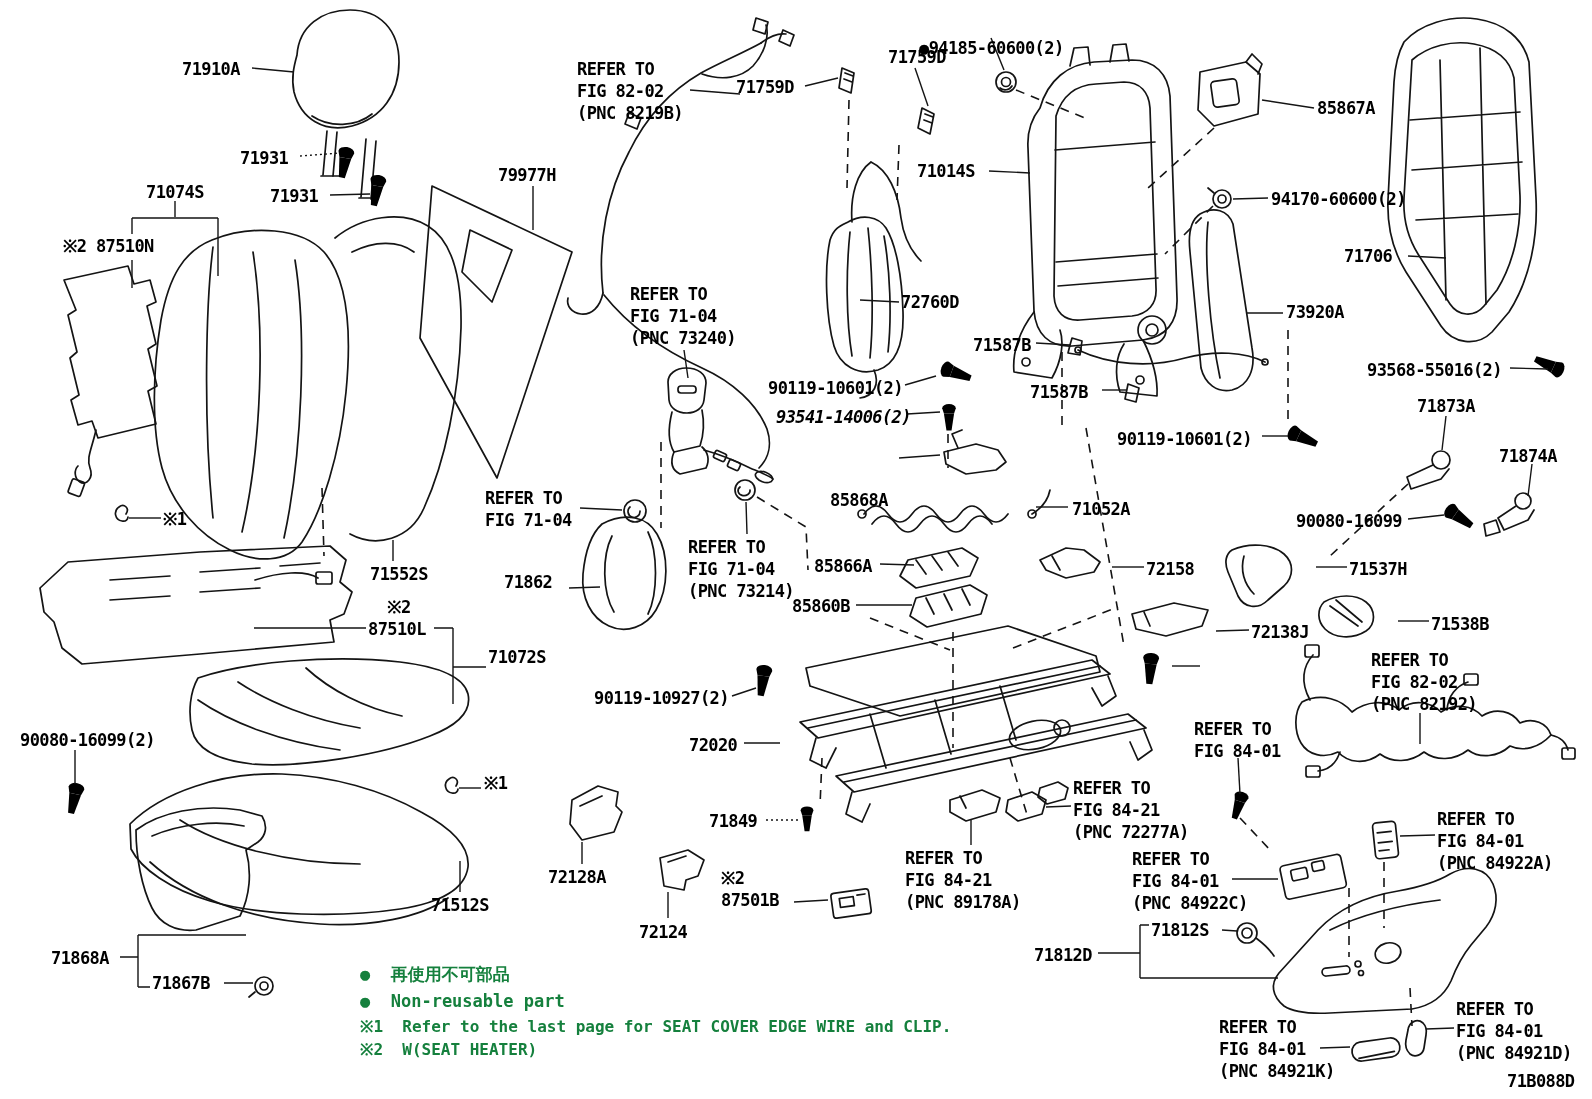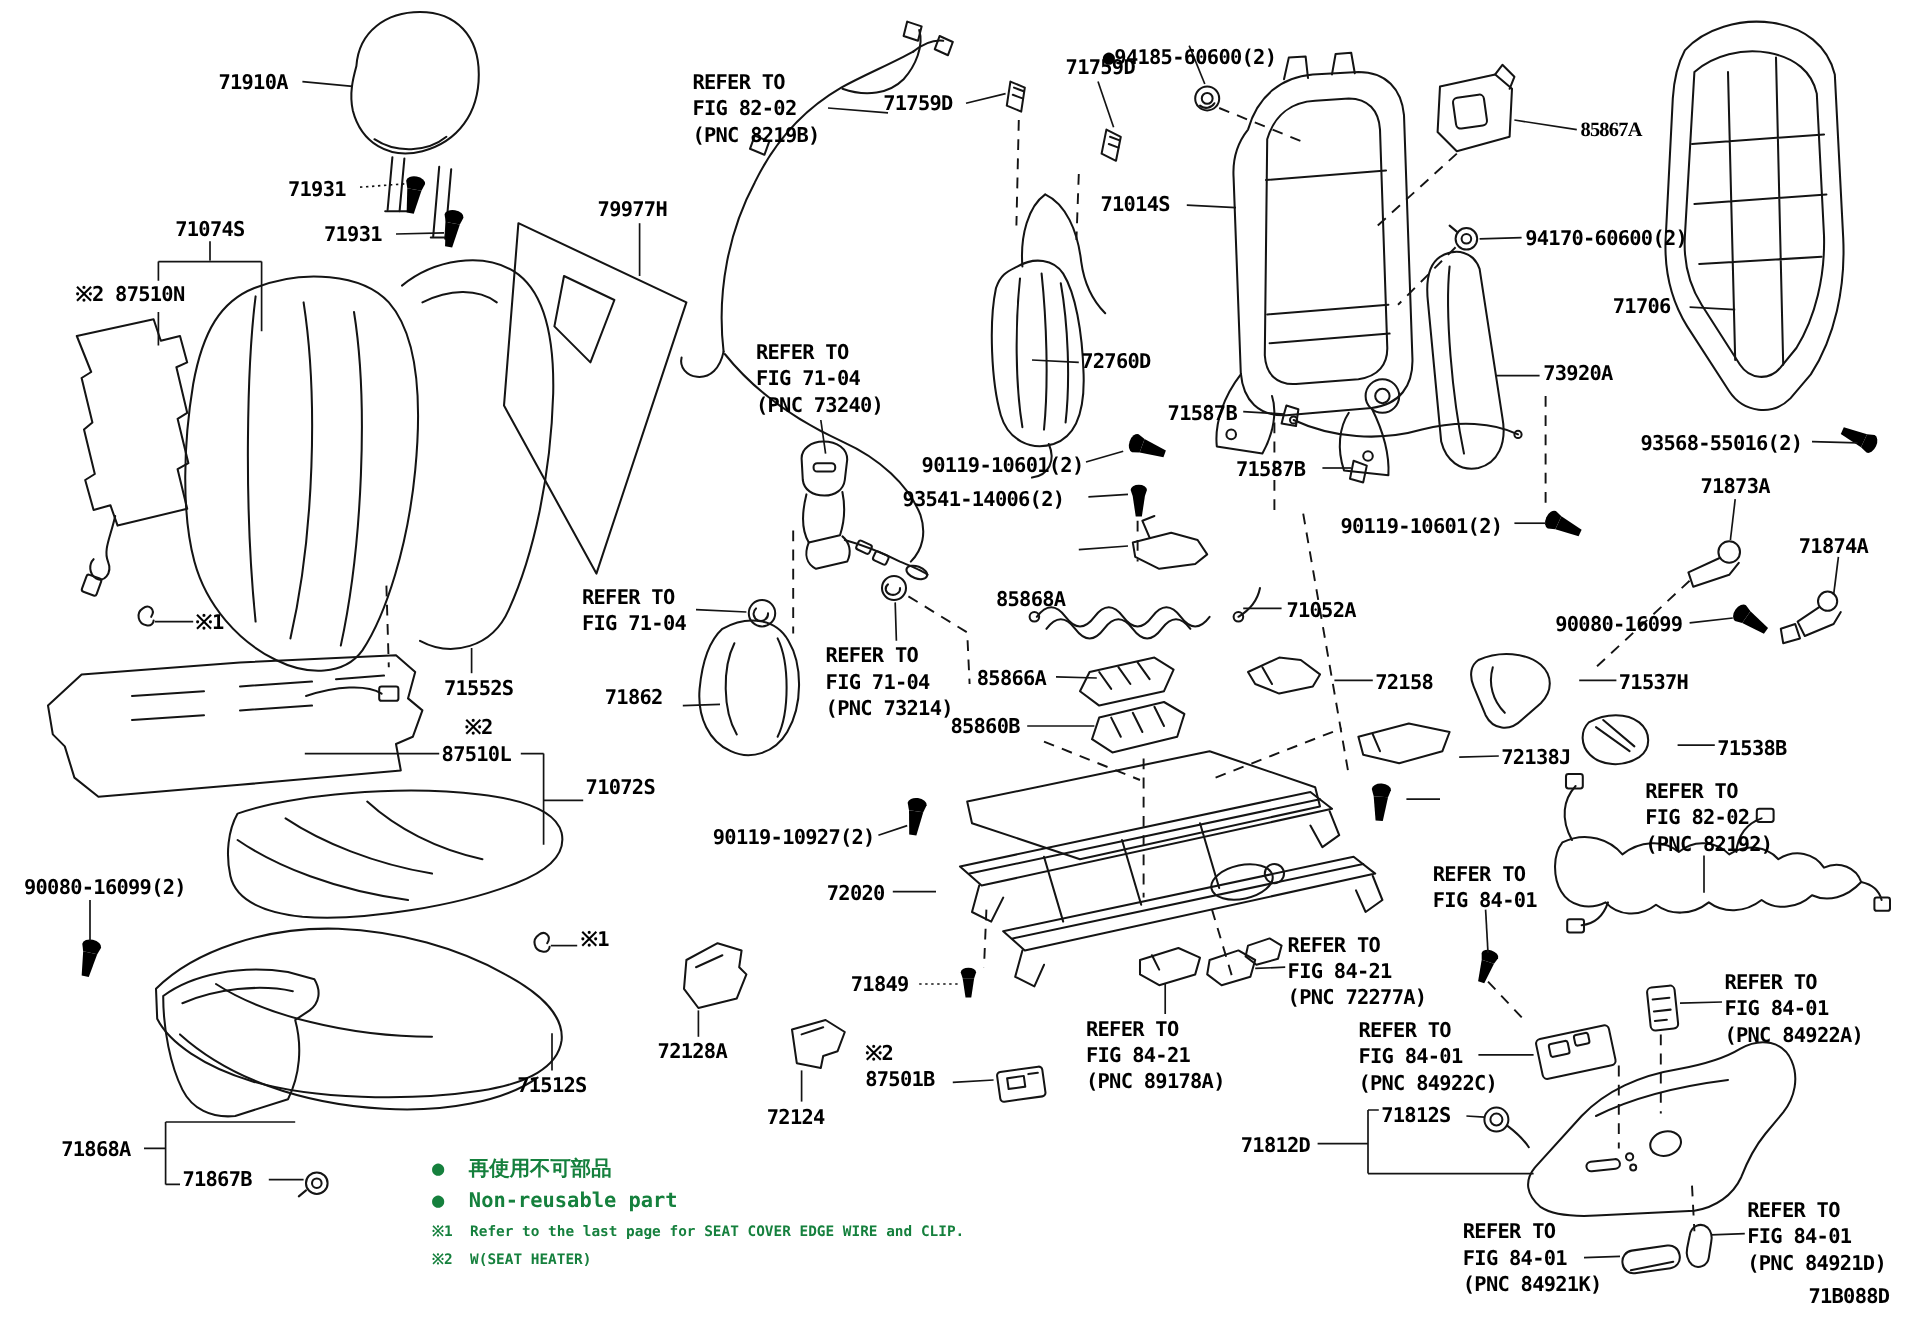--- a/index.html
+++ b/index.html
@@ -3,21 +3,21 @@
 <meta charset="utf-8">
 <style>
   html,body{margin:0;padding:0;background:#fff;}
   .stage{position:relative;width:1592px;height:1099px;background:#ffffff;overflow:hidden;
          font-family:"DejaVu Sans Mono","Liberation Mono",monospace;}
   .stage svg{position:absolute;left:0;top:0;}
   .lbl{position:absolute;font-weight:bold;font-size:17px;line-height:22px;
        letter-spacing:-0.6px;white-space:pre;color:#000;}
   .legend{position:absolute;left:360px;top:961px;color:#15803d;}
   .lg{font-weight:bold;font-size:17px;line-height:27px;white-space:pre;}
-  .lg.note{font-size:12px;line-height:23px;}
+  .lg.note{font-size:16px;line-height:23px;}
   .art path,.art rect,.art circle,.art ellipse,.art line,.art polyline{
        stroke:#141414;fill:none;stroke-width:1.7;stroke-linejoin:round;stroke-linecap:round;}
   .leader path,.leader line{stroke:#141414;fill:none;stroke-width:1.4;}
   .dash path{stroke:#141414;fill:none;stroke-width:1.6;stroke-dasharray:9 7;}
 </style>
 </head>
 <body>
 
 <div class="stage">
 
@@ -411,29 +411,29 @@
       <div class="lbl" style="left: 146px; top: 181px;">71074S</div>
       <div class="lbl" style="left: 63px; top: 235px;">※2 87510N</div>
       <div class="lbl" style="left: 498px; top: 164px;">79977H</div>
       <div class="lbl" style="left: 577px; top: 58px;">REFER TO
 FIG 82-02
 (PNC 8219B)</div>
       <div class="lbl" style="left: 736px; top: 76px;">71759D</div>
       <div class="lbl" style="left: 888px; top: 46px;">71759D</div>
       <div class="lbl" style="left: 919px; top: 17px; margin-top: 20px;">●94185-60600(2)</div>
       <div class="lbl" style="left: 917px; top: 160px;">71014S</div>
-      <div class="lbl" style="left: 1317px; top: 97px; font-family: Liberation Serif, serif;">85867A</div>
+      <div class="lbl" style="left: 1317px; top: 97px;">85867A</div>
       <div class="lbl" style="left: 1271px; top: 188px; text-align: right;">94170-60600(2)</div>
       <div class="lbl" style="left: 1344px; top: 245px;">71706</div>
       <div class="lbl" style="left: 901px; top: 291px;">72760D</div>
       <div class="lbl" style="left: 1286px; top: 301px;">73920A</div>
       <div class="lbl" style="left: 973px; top: 334px;">71587B</div>
       <div class="lbl" style="left: 1030px; top: 381px;">71587B</div>
       <div class="lbl" style="left: 768px; top: 377px;">90119-10601(2)</div>
-      <div class="lbl" style="left: 752px; top: 406px;">93541-14006(2)</div>
+      <div class="lbl" style="left: 776px; top: 406px; font-style: italic;">93541-14006(2)</div>
       <div class="lbl" style="left: 830px; top: 449px; margin-top: 40px;">85868A</div>
       <div class="lbl" style="left: 1117px; top: 428px;">90119-10601(2)</div>
       <div class="lbl" style="left: 1367px; top: 359px;">93568-55016(2)</div>
       <div class="lbl" style="left: 1417px; top: 395px;">71873A</div>
       <div class="lbl" style="left: 1499px; top: 445px;">71874A</div>
       <div class="lbl" style="left: 1296px; top: 510px;">90080-16099</div>
       <div class="lbl" style="left: 1072px; top: 498px;">71052A</div>
       <div class="lbl" style="left: 1146px; top: 558px;">72158</div>
       <div class="lbl" style="left: 1349px; top: 558px;">71537H</div>
       <div class="lbl" style="left: 1251px; top: 621px;">72138J</div>

